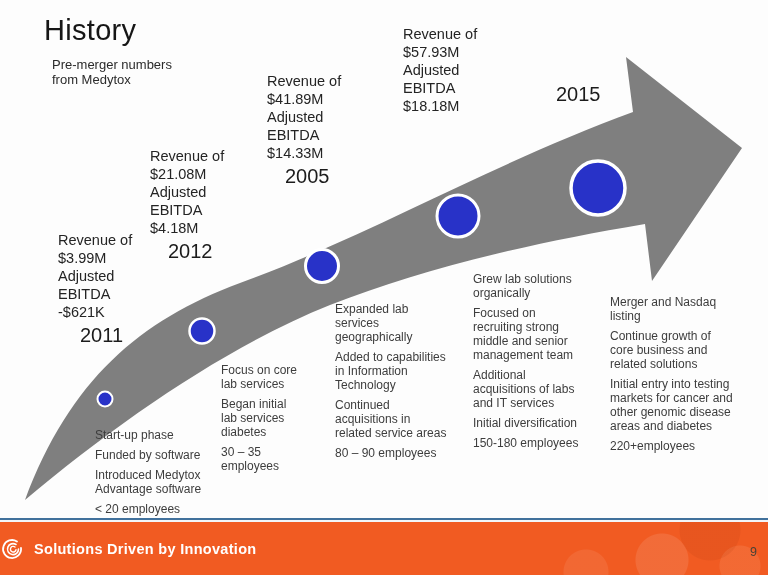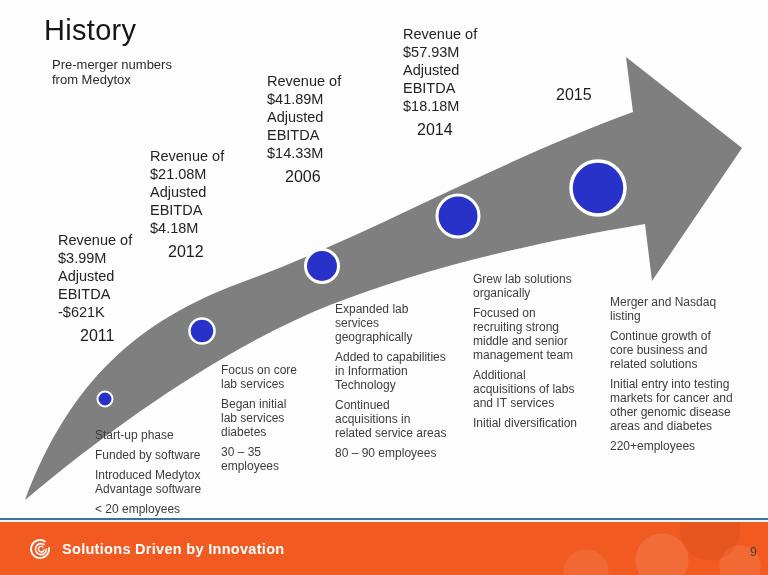--- a/index.html
+++ b/index.html
@@ -9,21 +9,21 @@
     background:#fdfdfd; overflow:hidden;
     font-family:"Liberation Sans", sans-serif;
   }
   .arrow-layer { position:absolute; left:0; top:0; width:768px; height:575px; }
 
   .title { position:absolute; left:44px; top:14px; font-size:29px; font-weight:400; color:#161616; letter-spacing:0.3px; }
   .subtitle { position:absolute; left:52px; top:57px; font-size:13px; line-height:15px; color:#2b2b2b; white-space:pre-line; }
 
   .stats-block { position:absolute; font-size:14.5px; line-height:18px; color:#242424; }
   .stat-lines { white-space:pre-line; }
-  .year { font-size:16px; line-height:25px; color:#1c1c1c; margin-top:2px; }
+  .year { font-size:20px; line-height:25px; color:#1c1c1c; margin-top:2px; }
   .m2011 { left:58px;  top:231px; } .m2011 .year { padding-left:22px; }
   .m2012 { left:150px; top:147px; } .m2012 .year { padding-left:18px; }
   .m2013 { left:267px; top:72px;  } .m2013 .year { padding-left:18px; }
   .m2014 { left:403px; top:25px;  } .m2014 .year { padding-left:14px; }
   .m2015 { left:556px; top:80px;  }
 
   .details { position:absolute; font-size:12px; line-height:14px; color:#3d3d3d; }
   .details p { margin:0 0 6px 0; white-space:pre-line; }
   .d1 { left:95px;  top:428px; width:150px; }
   .d2 { left:221px; top:363px; width:130px; }
@@ -35,21 +35,21 @@
   .footer-line-blue  { height:2px; background:#41719c; }
   .footer-line-white { height:2px; background:#f2f5f8; }
   .footer-orange {
     position:relative; height:53px;
     background:
       radial-gradient(circle at 662px 38px, rgba(255,255,255,0.10) 0 26px, transparent 27px),
       radial-gradient(circle at 710px 8px,  rgba(150,40,0,0.10)    0 30px, transparent 31px),
       radial-gradient(circle at 586px 50px, rgba(255,255,255,0.08) 0 22px, transparent 23px),
       radial-gradient(circle at 740px 44px, rgba(255,210,180,0.12) 0 20px, transparent 21px),
       #f15b22;
-    display:flex; align-items:center; padding-left:28px;
+    display:flex; align-items:center; 
   }
   .logo { width:24px; height:24px; flex:0 0 auto; }
   .tagline { color:#ffffff; font-size:14.5px; font-weight:700; letter-spacing:0.3px; margin-left:10px; }
   .page-number { position:absolute; right:11px; bottom:16px; font-size:12.5px; color:#4a4236; }
 </style>
 </head>
 <body>
 
 <div class="slide">
 
@@ -81,29 +81,28 @@
 EBITDA
 $4.18M</div>
     <div class="year">2012</div>
   </div>
   <div class="stats-block m2013">
     <div class="stat-lines">Revenue of
 $41.89M
 Adjusted
 EBITDA
 $14.33M</div>
-    <div class="year">2006</div>
+    <div class="year">2005</div>
   </div>
   <div class="stats-block m2014">
     <div class="stat-lines">Revenue of
 $57.93M
 Adjusted
 EBITDA
 $18.18M</div>
-    <div class="year">2014</div>
   </div>
   <div class="stats-block m2015">
     <div class="year">2015</div>
   </div>
 
   <div class="details d1">
     <p>Start-up phase</p>
     <p>Funded by software</p>
     <p>Introduced Medytox
 Advantage software</p>
@@ -134,20 +133,21 @@
     <p>Grew lab solutions
 organically</p>
     <p>Focused on
 recruiting strong
 middle  and senior
 management team</p>
     <p>Additional
 acquisitions of labs
 and IT services</p>
     <p>Initial diversification</p>
+    <p>150-180 employees</p>
   </div>
   <div class="details d5">
     <p>Merger and Nasdaq
 listing</p>
     <p>Continue growth of
 core business and
 related solutions</p>
     <p>Initial entry into testing
 markets for cancer and
 other genomic disease

